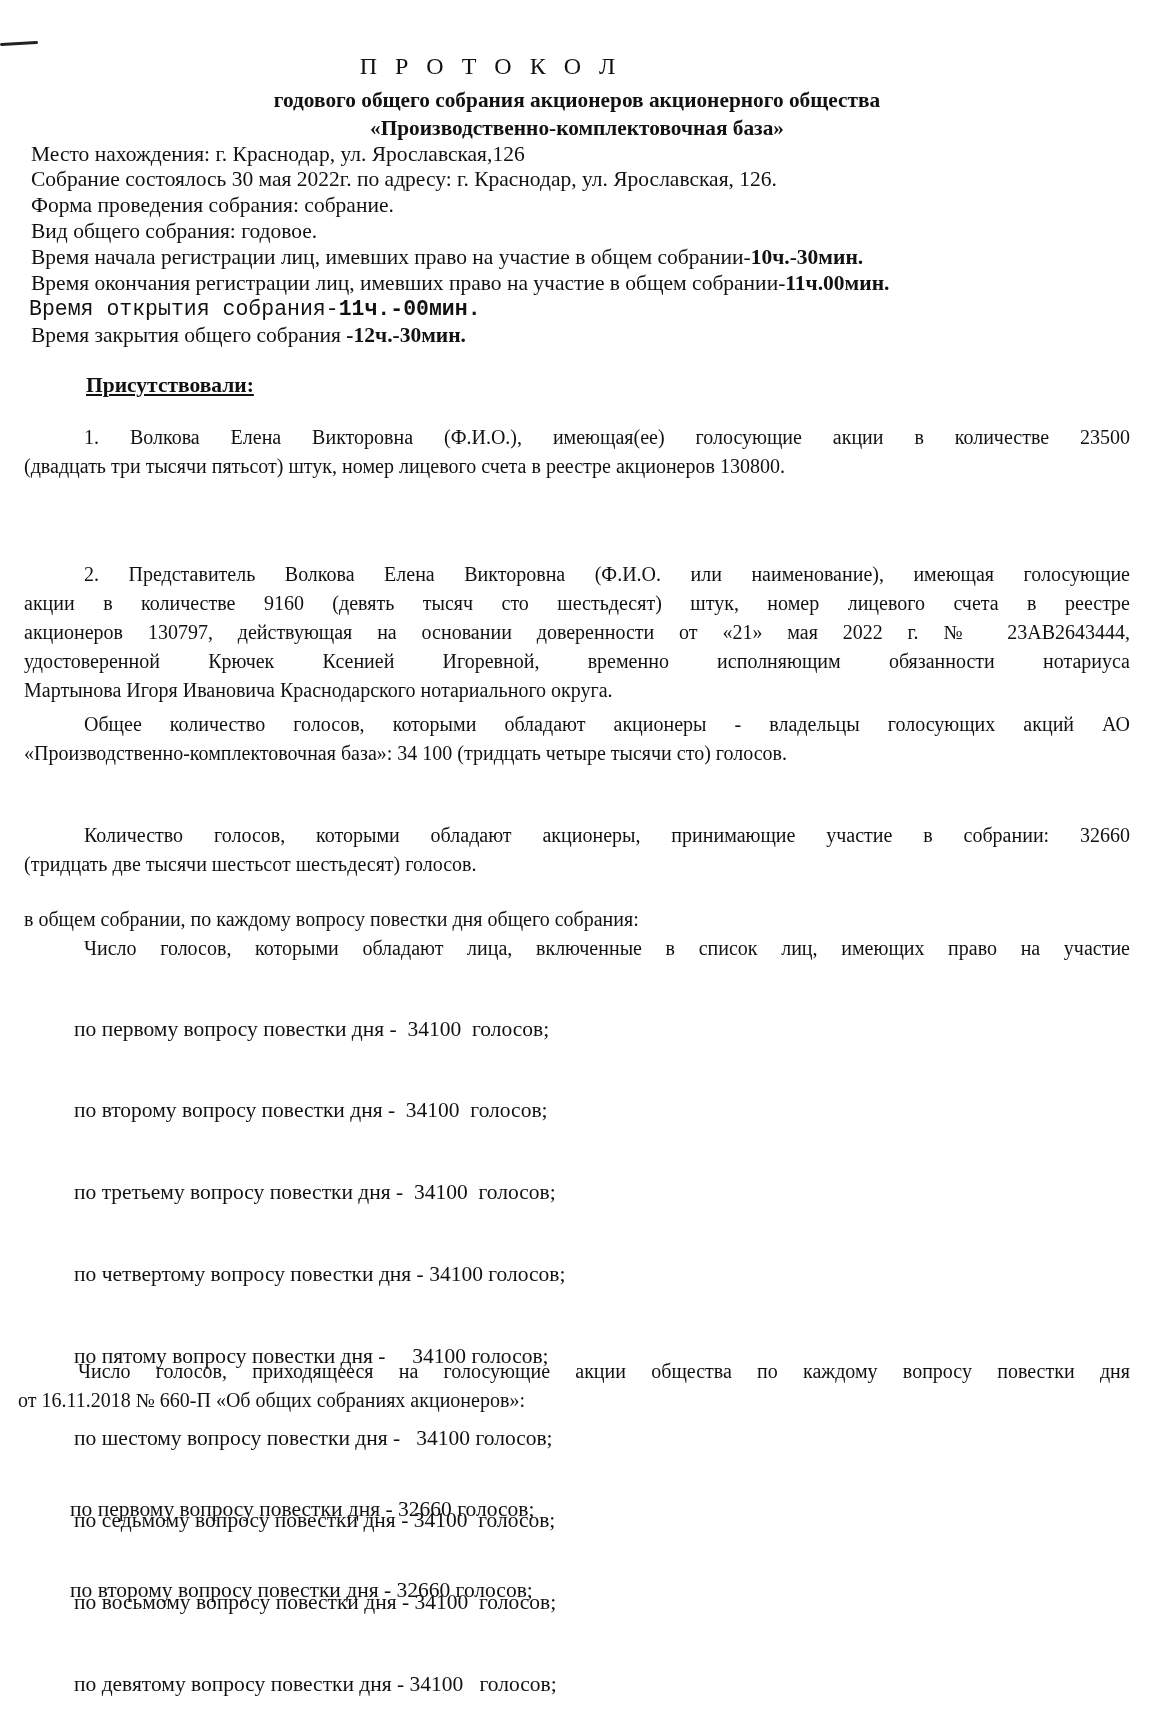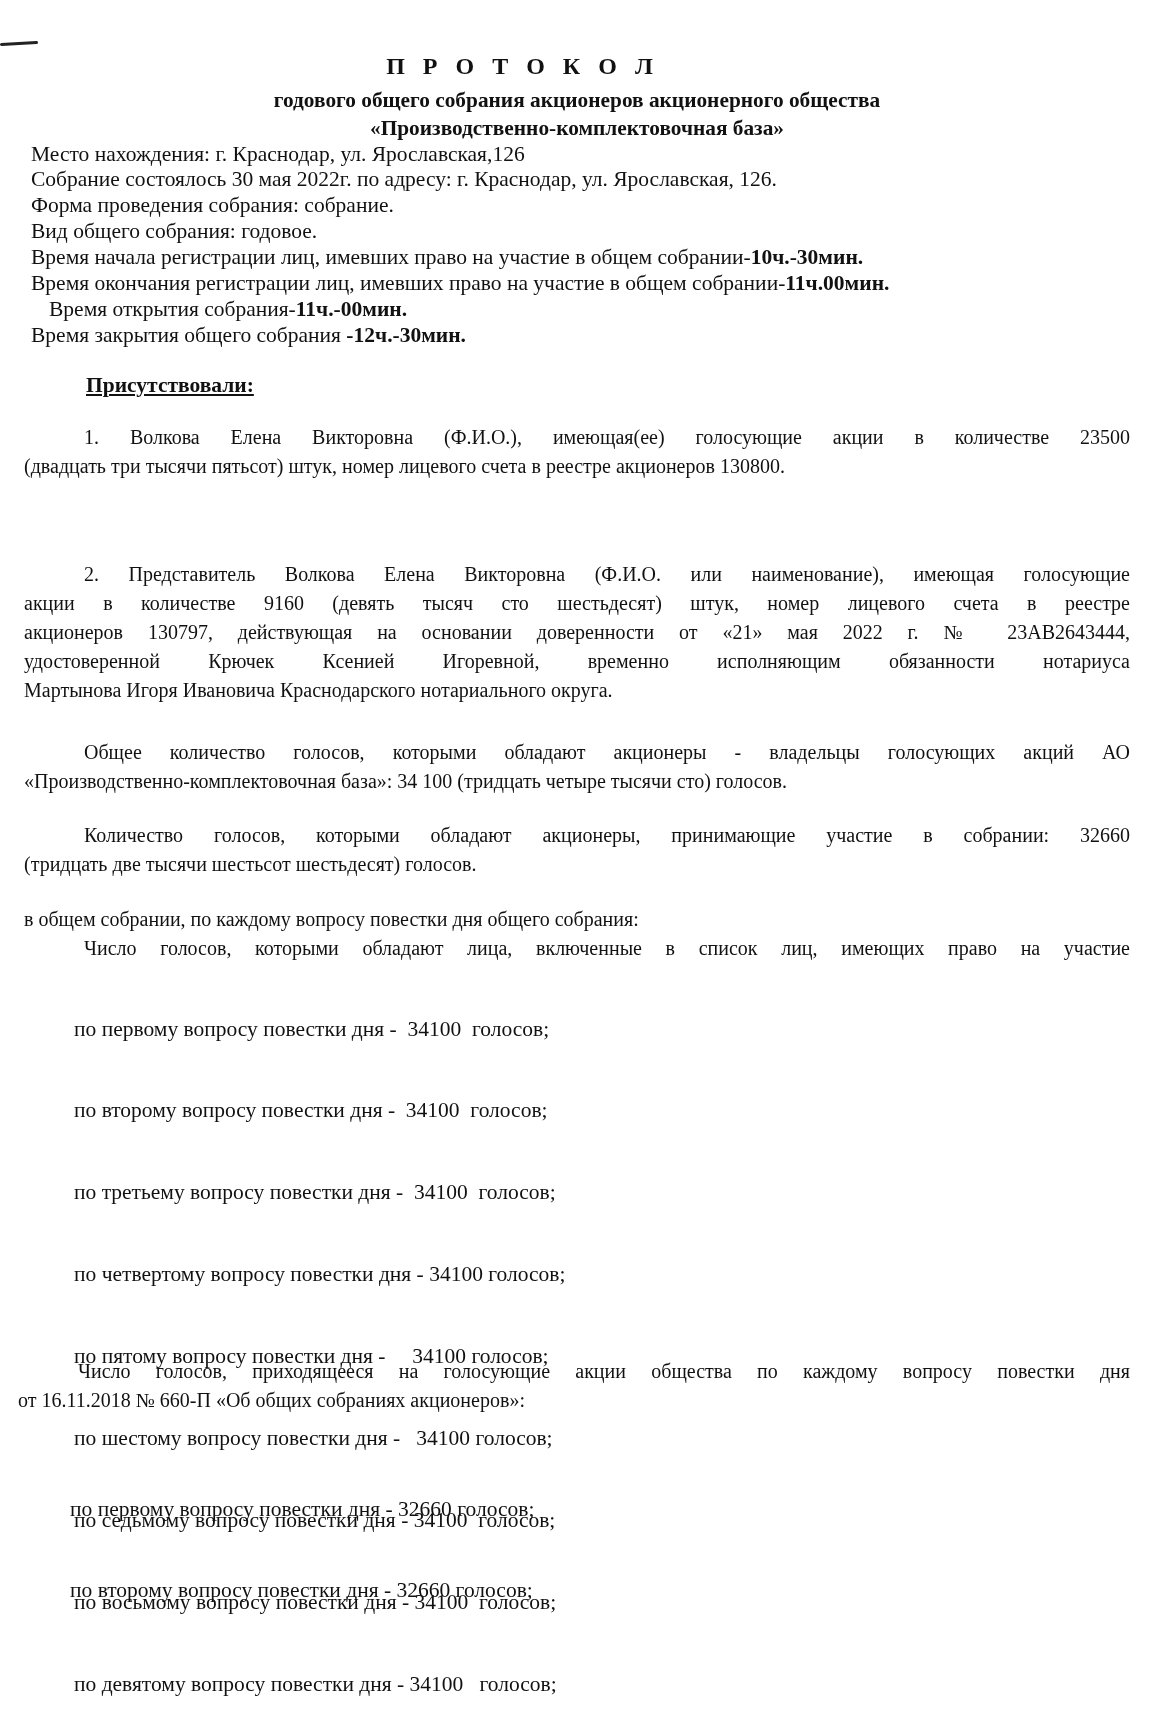--- a/index.html
+++ b/index.html
@@ -21,25 +21,24 @@
       left: 0; top: 42px;
       width: 38px; height: 3px;
       background: #222;
       transform: rotate(-3deg);
       border-radius: 2px;
     }
     .title {
       position: absolute;
       left: 0; width: 981px; top: 52px;
       text-align: center;
-      font-weight: bold;
+      font-weight: normal;
       font-size: 24px;
       letter-spacing: 6px;
       line-height: 28px;
-      padding-left: 32px;
     }
     .subtitle {
       position: absolute;
       left: 0; width: 1154px;
       text-align: center;
       font-weight: bold;
       font-size: 22px;
       line-height: 28px;
       transform: scaleX(0.97);
     }
@@ -93,39 +92,39 @@
   <div class="title">П Р О Т О К О Л</div>
   <div class="subtitle sub1">годового общего собрания акционеров  акционерного общества</div>
   <div class="subtitle sub2">«Производственно-комплектовочная база»</div>
 
   <div class="line" style="left:31px; top:141px;"><span>Место нахождения: г. Краснодар, ул. Ярославская,126</span></div>
   <div class="line" style="left:31px; top:166px;"><span>Собрание состоялось 30 мая 2022г. по адресу: г. Краснодар, ул. Ярославская, 126.</span></div>
   <div class="line" style="left:31px; top:192px;"><span>Форма проведения собрания: собрание.</span></div>
   <div class="line" style="left:31px; top:218px;"><span>Вид общего собрания: годовое.</span></div>
   <div class="line" style="left:31px; top:244px;"><span>Время начала регистрации лиц, имевших право на участие в общем собрании-</span><span class="b">10ч.-30мин.</span></div>
   <div class="line" style="left:31px; top:270px;"><span>Время окончания регистрации лиц, имевших право на участие в общем собрании-</span><span class="b">11ч.00мин.</span></div>
-  <div class="line" style="left:49px; top:296px;"><span>Время открытия собрания-</span><span class="b">11ч.-00мин.</span></div>
+  <div class="line" style="left:29px; top:296px;font-family:Liberation Mono, monospace;"><span>Время открытия собрания-</span><span class="b">11ч.-00мин.</span></div>
   <div class="line" style="left:31px; top:322px;"><span>Время закрытия общего собрания </span><span class="b">-12ч.-30мин.</span></div>
 
   <div class="line heading-underlined" style="left:86px; top:372px;">Присутствовали:</div>
 
   <div class="justify" style="top:423px;">
     <span class="jline first">1. Волкова Елена Викторовна (Ф.И.О.), имеющая(ее) голосующие акции в количестве 23500</span>
     <span class="jline last">(двадцать три тысячи пятьсот) штук, номер лицевого счета в реестре акционеров 130800.</span>
   </div>
 
   <div class="justify" style="top:536px;margin-top:24px;">
     <span class="jline first">2. Представитель Волкова Елена Викторовна (Ф.И.О. или наименование), имеющая голосующие</span>
     <span class="jline">акции в количестве 9160 (девять тысяч сто шестьдесят) штук, номер лицевого счета в реестре</span>
     <span class="jline">акционеров 130797, действующая на основании доверенности от «21» мая 2022 г. № 23АВ2643444,</span>
     <span class="jline">удостоверенной Крючек Ксенией Игоревной, временно исполняющим обязанности нотариуса</span>
     <span class="jline last">Мартынова Игоря Ивановича Краснодарского нотариального округа.</span>
   </div>
 
-  <div class="justify" style="top:738px;">
+  <div class="justify" style="top:710px;">
     <span class="jline first">Общее количество голосов, которыми обладают акционеры - владельцы голосующих акций АО</span>
     <span class="jline last">«Производственно-комплектовочная база»: 34 100 (тридцать четыре тысячи сто) голосов.</span>
   </div>
 
   <div class="justify" style="top:821px;">
     <span class="jline first">Количество голосов, которыми обладают акционеры, принимающие участие в собрании: 32660</span>
     <span class="jline last">(тридцать две тысячи шестьсот шестьдесят) голосов.</span>
   </div>
 
   <div class="justify" style="top:905px; left:24px;">

